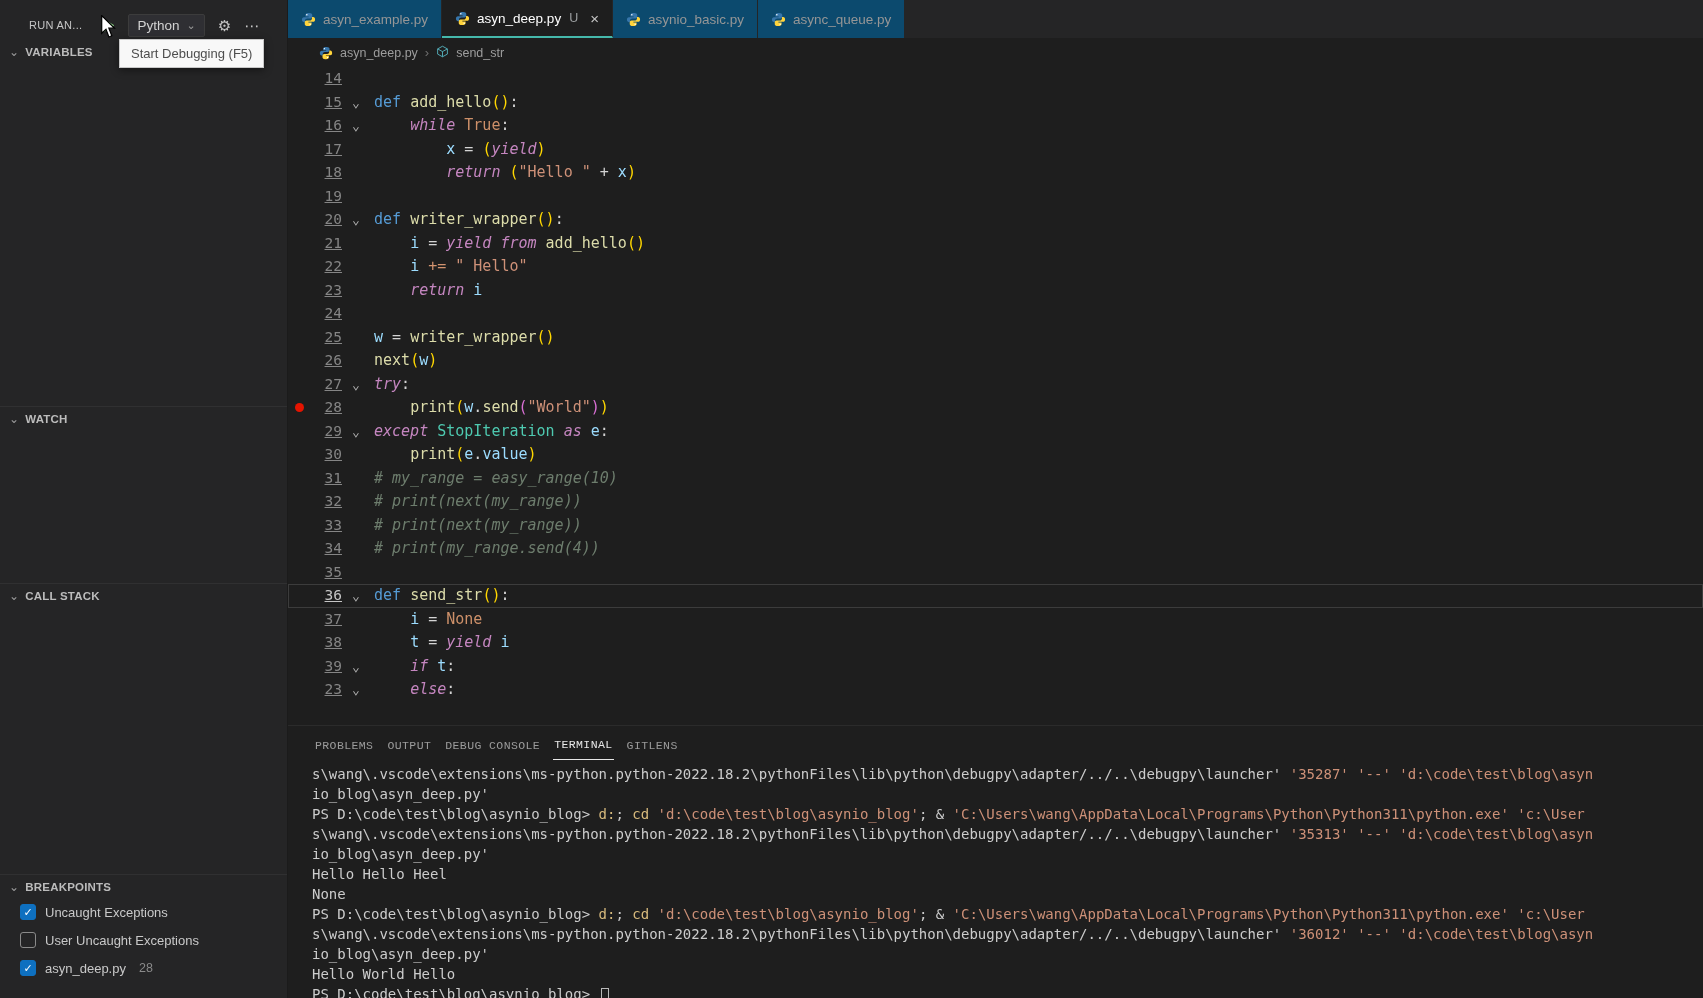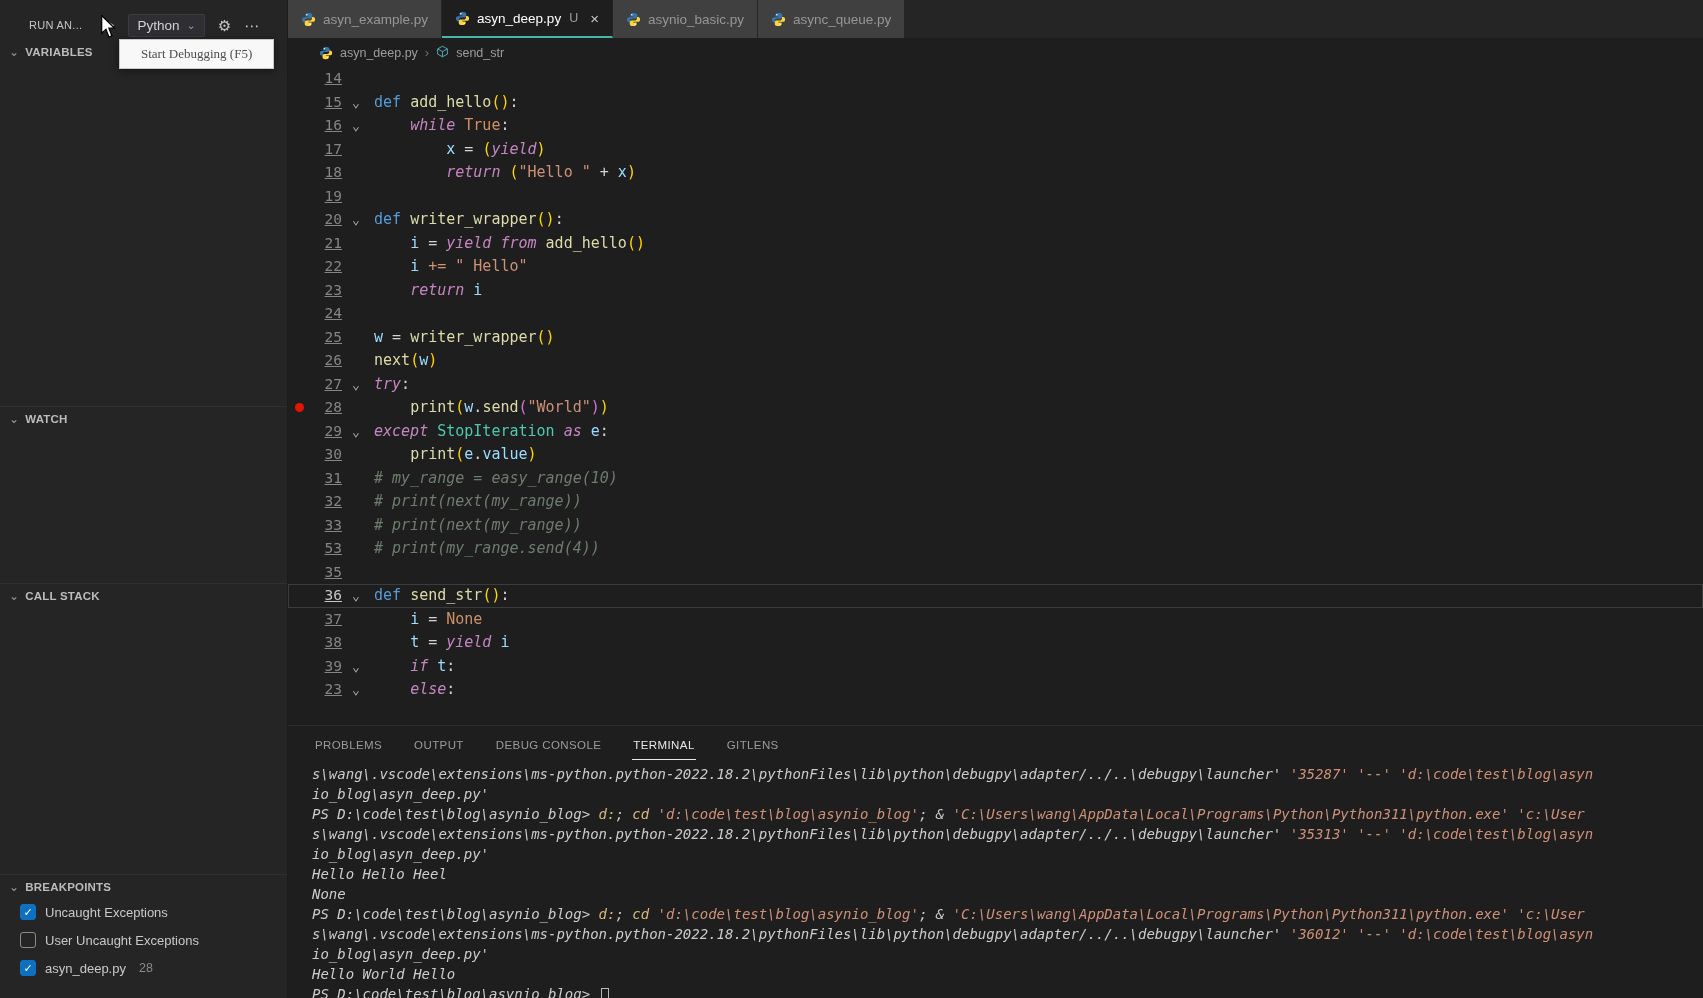--- a/index.html
+++ b/index.html
@@ -28,28 +28,28 @@
   .bplist { position:absolute; top:898px; left:0; right:0; }
   .bprow { display:flex; align-items:center; height:28px; padding-left:20px; gap:9px; color:#c9c9c9; font-size:13px; }
   .cb { width:16px; height:16px; flex:none; border:1px solid #8a8a8a; border-radius:3px;
         display:flex; align-items:center; justify-content:center; font-size:11px; color:#fff; background:transparent; }
   .cb.on { background:#0e70c0; border-color:#0e70c0; }
   .bpline { color:#8a8a8a; margin-left:4px; font-size:12.5px; }
 
   
   .tooltip { position:absolute; left:119px; top:39px; z-index:50; background:#f8f8f8; color:#4d4d4d;
              border:1px solid #c8c8c8; box-shadow:0 2px 8px rgba(0,0,0,.45); font-size:13px;
-             padding:6px 21px; white-space:nowrap;font-family:Liberation Serif, serif; }
+             padding:6px 11px; white-space:nowrap; }
   .mouse { position:absolute; left:100px; top:15px; z-index:60; pointer-events:none; }
 
   
   .editor-col { flex:1; display:flex; flex-direction:column; min-width:0; }
 
   .tabbar { height:38px; background:#252526; display:flex; align-items:stretch; flex:none; }
-  .tab { display:flex; align-items:center; gap:7px; padding:0 13px; background:#404040;
+  .tab { display:flex; align-items:center; gap:7px; padding:0 13px; background:#0c4a6e;
          border-right:1px solid #252526; color:#969696; font-size:13.5px; cursor:pointer; white-space:nowrap; }
   .tab.active { background:#1e1e1e; color:#ffffff; border-bottom:2px solid #45b8ab; }
   .tab-badge { color:#9da0a2; font-size:12.5px; margin-left:1px; }
   .tab-close { color:#c5c5c5; font-size:15px; margin-left:5px; }
   .pyicon { display:flex; align-items:center; }
 
   .breadcrumb { height:29px; background:#1e1e1e; display:flex; align-items:center; gap:7px;
                 padding-left:31px; color:#9d9d9d; font-size:12.5px; flex:none; }
   .breadcrumb .sep { color:#6e6e6e; font-size:13px; }
 
@@ -72,26 +72,26 @@
   .tk-s { color:#ce9178; }
   .tk-o2 { color:#d2936f; }
   .tk-m { color:#6d7d6d; font-style:italic; }
   .tk-p { color:#d4d4d4; }
   .tk-b1 { color:#ffd700; }
   .tk-b2 { color:#da70d6; }
   .tk-t2 { color:#4ec9b0; }
 
   
   .panel { flex:1; border-top:1px solid #2b2b2b; background:#1e1e1e; overflow:hidden; }
-  .panel-tabs { height:36px; display:flex; align-items:center; gap:30px; padding-left:26px; }
+  .panel-tabs { height:36px; display:flex; align-items:center; gap:12px; padding-left:26px;font-family:Liberation Mono, monospace; }
   .ptab { color:#9b9b9b; font-size:11.5px; letter-spacing:.4px; padding:10px 1px 8px 1px; cursor:pointer; white-space:nowrap; }
   .ptab.active { color:#e7e7e7; border-bottom:1px solid #e7e7e7; }
   .terminal { padding:2px 0 0 24px; font-family:"DejaVu Sans Mono", monospace; font-size:14px;
               line-height:20px; white-space:pre; }
-  .trow { height:20px;font-style:italic; }
+  .trow { height:20px; }
   .tm-w { color:#cccccc; }
   .tm-s { color:#ce9178; }
   .tm-y { color:#d7ba7d; }
   .tcursor { display:inline-block; width:8px; height:15px; border:1px solid #b9b9b9; vertical-align:middle; margin-left:2px; }
 </style>
 </head>
 <body>
 
 <div class="app">
 
@@ -235,21 +235,21 @@
         <div class="crow"><span class="bpcol"></span><span class="ln">24</span><span class="foldcol"></span><span class="ltxt"></span></div>
         <div class="crow"><span class="bpcol"></span><span class="ln">25</span><span class="foldcol"></span><span class="ltxt"><span class="tk-v">w</span><span class="tk-p"> = </span><span class="tk-f">writer_wrapper</span><span class="tk-b1">()</span></span></div>
         <div class="crow"><span class="bpcol"></span><span class="ln">26</span><span class="foldcol"></span><span class="ltxt"><span class="tk-f">next</span><span class="tk-b1">(</span><span class="tk-v">w</span><span class="tk-b1">)</span></span></div>
         <div class="crow"><span class="bpcol"></span><span class="ln">27</span><span class="foldcol"><span class="fold">⌄</span></span><span class="ltxt"><span class="tk-c">try</span><span class="tk-p">:</span></span></div>
         <div class="crow"><span class="bpcol"><span class="bpdot"></span></span><span class="ln">28</span><span class="foldcol"></span><span class="ltxt"><span class="tk-p">    </span><span class="tk-f">print</span><span class="tk-b1">(</span><span class="tk-v">w</span><span class="tk-p">.</span><span class="tk-f">send</span><span class="tk-b2">(</span><span class="tk-s">"World"</span><span class="tk-b2">)</span><span class="tk-b1">)</span></span></div>
         <div class="crow"><span class="bpcol"></span><span class="ln">29</span><span class="foldcol"><span class="fold">⌄</span></span><span class="ltxt"><span class="tk-c">except</span><span class="tk-p"> </span><span class="tk-t2">StopIteration</span><span class="tk-p"> </span><span class="tk-c">as</span><span class="tk-p"> </span><span class="tk-v">e</span><span class="tk-p">:</span></span></div>
         <div class="crow"><span class="bpcol"></span><span class="ln">30</span><span class="foldcol"></span><span class="ltxt"><span class="tk-p">    </span><span class="tk-f">print</span><span class="tk-b1">(</span><span class="tk-v">e</span><span class="tk-p">.</span><span class="tk-v">value</span><span class="tk-b1">)</span></span></div>
         <div class="crow"><span class="bpcol"></span><span class="ln">31</span><span class="foldcol"></span><span class="ltxt"><span class="tk-m"># my_range = easy_range(10)</span></span></div>
         <div class="crow"><span class="bpcol"></span><span class="ln">32</span><span class="foldcol"></span><span class="ltxt"><span class="tk-m"># print(next(my_range))</span></span></div>
         <div class="crow"><span class="bpcol"></span><span class="ln">33</span><span class="foldcol"></span><span class="ltxt"><span class="tk-m"># print(next(my_range))</span></span></div>
-        <div class="crow"><span class="bpcol"></span><span class="ln">53</span><span class="foldcol"></span><span class="ltxt"><span class="tk-m"># print(my_range.send(4))</span></span></div>
+        <div class="crow"><span class="bpcol"></span><span class="ln">34</span><span class="foldcol"></span><span class="ltxt"><span class="tk-m"># print(my_range.send(4))</span></span></div>
         <div class="crow"><span class="bpcol"></span><span class="ln">35</span><span class="foldcol"></span><span class="ltxt"></span></div>
         <div class="crow current"><span class="bpcol"></span><span class="ln">36</span><span class="foldcol"><span class="fold">⌄</span></span><span class="ltxt"><span class="tk-k">def </span><span class="tk-f">send_str</span><span class="tk-b1">()</span><span class="tk-p">:</span></span></div>
         <div class="crow"><span class="bpcol"></span><span class="ln">37</span><span class="foldcol"></span><span class="ltxt"><span class="tk-p">    </span><span class="tk-v">i</span><span class="tk-p"> = </span><span class="tk-k2">None</span></span></div>
         <div class="crow"><span class="bpcol"></span><span class="ln">38</span><span class="foldcol"></span><span class="ltxt"><span class="tk-p">    </span><span class="tk-v">t</span><span class="tk-p"> = </span><span class="tk-c">yield</span><span class="tk-p"> </span><span class="tk-v">i</span></span></div>
         <div class="crow"><span class="bpcol"></span><span class="ln">39</span><span class="foldcol"><span class="fold">⌄</span></span><span class="ltxt"><span class="tk-p">    </span><span class="tk-c">if</span><span class="tk-p"> </span><span class="tk-v">t</span><span class="tk-p">:</span></span></div>
         <div class="crow"><span class="bpcol"></span><span class="ln">23</span><span class="foldcol"><span class="fold">⌄</span></span><span class="ltxt"><span class="tk-p">    </span><span class="tk-c">else</span><span class="tk-p">:</span></span></div>
       </div>
 
     <div class="panel">
       <div class="panel-tabs" id="ptabs">

